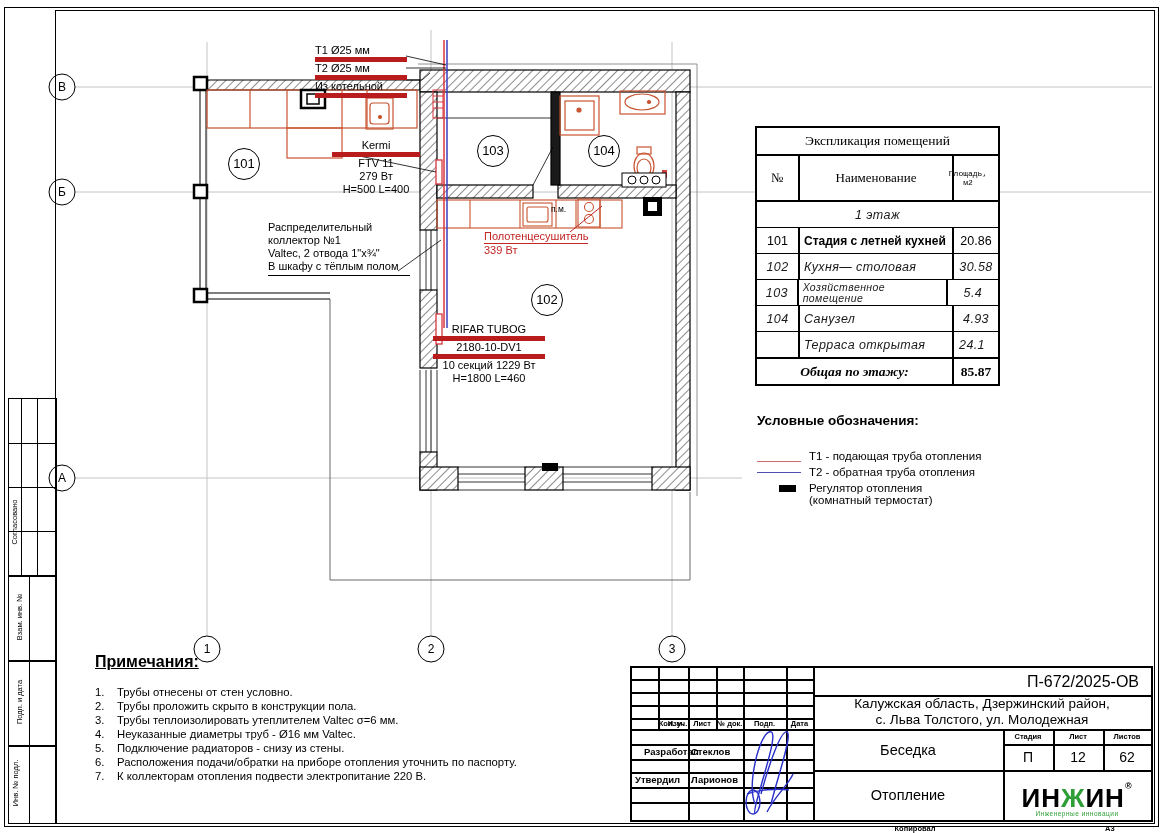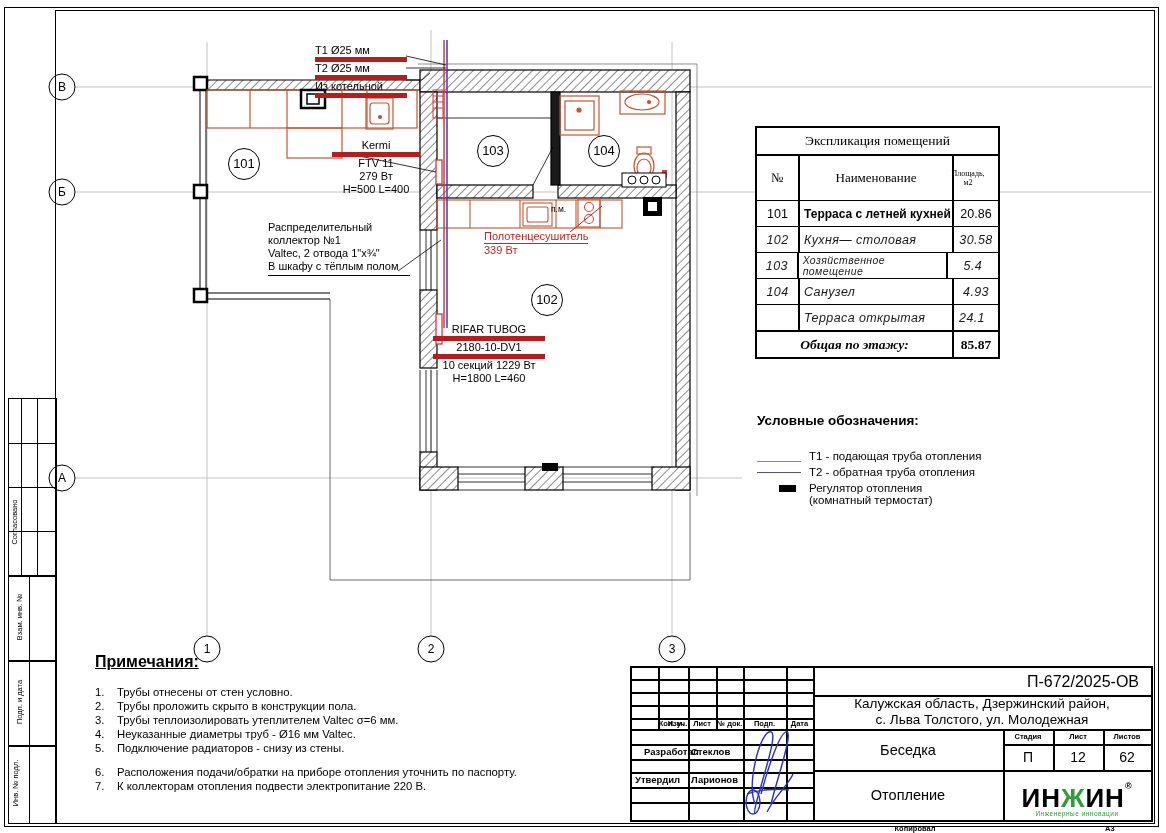--- a/index.html
+++ b/index.html
@@ -284,28 +284,31 @@
   <div class="abs roomc" style="left:477px;top:135px;">103</div>
   <div class="abs roomc" style="left:588px;top:135px;">104</div>
 
   <div class="abs xtable">
     <div class="xrow first">
       <div class="xc xtitle" style="width:100%;">Экспликация помещений</div>
     </div>
     <div class="xrow thick">
       <div class="xc br xhead" style="width:43px;">№</div>
       <div class="xc br xhead" style="width:154px;">Наименование</div>
-      <div class="xc xhead xsmall" style="width:28px;flex-direction:column;font-family:Liberation Serif, serif;">
+      <div class="xc xhead xsmall" style="width:28px;flex-direction:column;font-family:Liberation Mono, monospace;">
         <span>Площадь,</span>
         <span>м2</span>
       </div>
     </div>
+    <div class="xrow thick">
+      <div class="xc xdata gost" style="width:100%;">1  этаж</div>
+    </div>
     <div class="xrow">
       <div class="xc br xdata" style="width:43px;">101</div>
-      <div class="xc br xdata xname" style="width:154px;font-weight:bold;font-size:12px;">Терраса с летней кухней</div>
+      <div class="xc br xdata xname" style="width:154px;font-weight:bold;font-size:12px;">Стадия с летней кухней</div>
       <div class="xc xdata" style="width:44px;">20.86</div>
     </div>
     <div class="xrow">
       <div class="xc br xdata gost" style="width:43px;">102</div>
       <div class="xc br xdata xname gost" style="width:154px;">Кухня— столовая</div>
       <div class="xc xdata gost" style="width:44px;">30.58</div>
     </div>
     <div class="xrow">
       <div class="xc br xdata gost" style="width:43px;">103</div>
       <div class="xc br xdata xname gost" style="width:154px;font-size:10.5px;line-height:11px;white-space:normal;">Хозяйственное помещение</div>
@@ -347,21 +350,21 @@
   </div>
 
   <div class="abs" style="left:95px;top:653px;">
     <div class="ntitle">Примечания:</div>
     <div style="margin-top:15px;">
       <div class="nitem" style="margin-top:2px;"><span style="display:inline-block;width:22px;">1.</span><span>Трубы отнесены от стен условно.</span></div>
       <div class="nitem" style="margin-top:2px;"><span style="display:inline-block;width:22px;">2.</span><span>Трубы проложить скрыто в конструкции пола.</span></div>
       <div class="nitem" style="margin-top:2px;"><span style="display:inline-block;width:22px;">3.</span><span>Трубы теплоизолировать утеплителем Valtec σ=6 мм.</span></div>
       <div class="nitem" style="margin-top:2px;"><span style="display:inline-block;width:22px;">4.</span><span>Неуказанные диаметры труб - Ø16 мм Valtec.</span></div>
       <div class="nitem" style="margin-top:2px;"><span style="display:inline-block;width:22px;">5.</span><span>Подключение радиаторов - снизу из стены.</span></div>
-      <div class="nitem" style="margin-top:12px;"><span style="display:inline-block;width:22px;">6.</span><span>Расположения подачи/обратки на приборе отопления уточнить по паспорту.</span></div>
+      <div class="nitem" style="margin-top:2px;"><span style="display:inline-block;width:22px;">6.</span><span>Расположения подачи/обратки на приборе отопления уточнить по паспорту.</span></div>
       <div class="nitem" style="margin-top:2px;"><span style="display:inline-block;width:22px;">7.</span><span>К коллекторам отопления подвести электропитание 220 В.</span></div>
     </div>
   </div>
 
   <div class="abs stamp">
 
     <div class="vl" style="left:26px;top:0;height:61px;"></div>
     <div class="vl" style="left:84px;top:0;height:61px;"></div>
     <div class="vl" style="left:56px;top:0;height:152px;"></div>
     <div class="vl" style="left:111px;top:0;height:152px;"></div>

